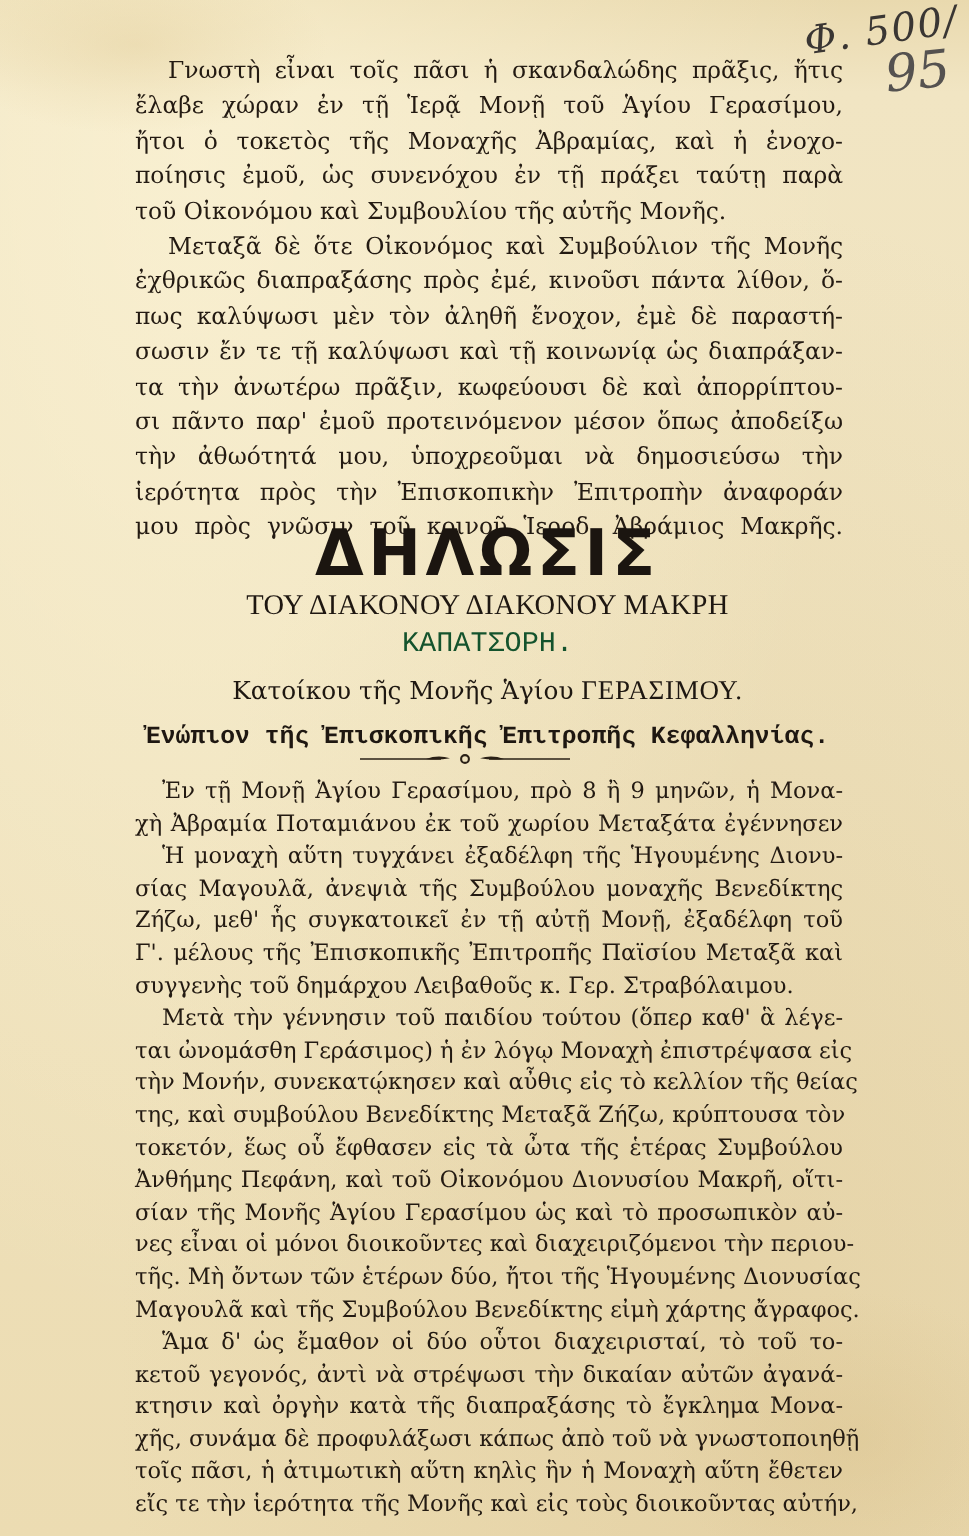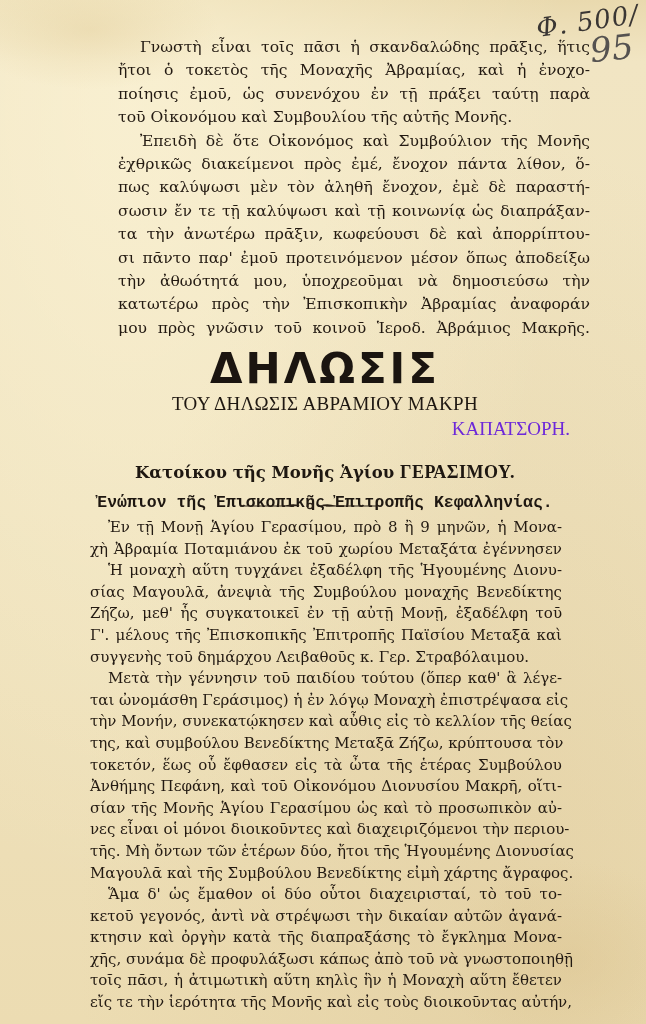--- a/index.html
+++ b/index.html
@@ -37,21 +37,20 @@
     font-size: 34px;
     color: #555250;
     transform: rotate(-6deg);
   }
   .col {
     position: absolute;
     left: 90px; width: 472px;
   }
   .intro {
     top: 36px;
-    margin-left: 28px;
   }
   .intro .line {
     font-size: 15.6px;
     line-height: 23.4px;
     height: 23.4px;
     white-space: nowrap;
     text-align: justify;
     text-align-last: justify;
   }
   .intro .line.indent { padding-left: 22px; }
@@ -72,31 +71,30 @@
     text-align: center;
   }
   .subtitle {
     font-family: "Liberation Serif", "DejaVu Serif", serif;
     font-size: 19px;
     line-height: 24px;
     letter-spacing: 0.3px;
     color: #1e1711;
   }
   .subtitle2 {
-    font-family: Liberation Serif, serif;
+    font-family: Liberation Mono, monospace;
     font-size: 19px;
     line-height: 26px;
-    color: #6d28d9;
-    text-align: right;
+    color: #14532d;
   }
   .residence {
     font-size: 16.5px;
     line-height: 28px;
-    margin-top: 16px;
-    font-weight: bold;
+    margin-top: 4px;
+    font-weight: normal;
     color: #1e1711;
   }
   .residence .caps {
     font-family: "Liberation Serif", serif;
     font-size: 18px;
     letter-spacing: 0.5px;
   }
   .committee {
     font-size: 16.5px;
     line-height: 28px;
@@ -135,37 +133,38 @@
 <div class="page">
 
   <div class="stain" style="left:-40px;top:-30px;width:260px;height:120px;background:radial-gradient(ellipse, rgba(220,196,140,0.35), rgba(0,0,0,0) 70%);"></div>
   <div class="stain" style="left:440px;top:860px;width:260px;height:200px;background:radial-gradient(ellipse, rgba(215,190,135,0.35), rgba(0,0,0,0) 70%);"></div>
 
   <div class="annotation annot-ref">Φ. 500/</div>
   <div class="annotation annot-num">95</div>
 
   <div class="col intro">
     <div class="line indent">Γνωστὴ εἶναι τοῖς πᾶσι ἡ σκανδαλώδης πρᾶξις, ἥτις</div>
+    <div class="line">ἔλαβε χώραν ἐν τῇ Ἱερᾷ Μονῇ τοῦ Ἁγίου Γερασίμου,</div>
     <div class="line">ἤτοι ὁ τοκετὸς τῆς Μοναχῆς Ἀβραμίας, καὶ ἡ ἐνοχο-</div>
     <div class="line">ποίησις ἐμοῦ, ὡς συνενόχου ἐν τῇ πράξει ταύτῃ παρὰ</div>
     <div class="line short">τοῦ Οἰκονόμου καὶ Συμβουλίου τῆς αὐτῆς Μονῆς.</div>
-    <div class="line indent">Ἐπειδὴ δὲ ὅτε Οἰκονόμος καὶ Συμβούλιον τῆς Μονῆς</div>
-    <div class="line">ἐχθρικῶς διακείμενοι πρὸς ἐμέ, ἔνοχον πάντα λίθον, ὅ-</div>
+    <div class="line indent">Μεταξᾶ δὲ ὅτε Οἰκονόμος καὶ Συμβούλιον τῆς Μονῆς</div>
+    <div class="line">ἐχθρικῶς διαπραξάσης πρὸς ἐμέ, κινοῦσι πάντα λίθον, ὅ-</div>
     <div class="line">πως καλύψωσι μὲν τὸν ἀληθῆ ἔνοχον, ἐμὲ δὲ παραστή-</div>
     <div class="line">σωσιν ἔν τε τῇ καλύψωσι καὶ τῇ κοινωνίᾳ ὡς διαπράξαν-</div>
     <div class="line">τα τὴν ἀνωτέρω πρᾶξιν, κωφεύουσι δὲ καὶ ἀπορρίπτου-</div>
     <div class="line">σι πᾶντο παρ' ἐμοῦ προτεινόμενον μέσον ὅπως ἀποδείξω</div>
     <div class="line">τὴν ἀθωότητά μου, ὑποχρεοῦμαι νὰ δημοσιεύσω τὴν</div>
-    <div class="line">κατωτέρω πρὸς τὴν Ἐπισκοπικὴν Ἀβραμίας ἀναφοράν</div>
+    <div class="line">ἱερότητα πρὸς τὴν Ἐπισκοπικὴν Ἐπιτροπὴν ἀναφοράν</div>
     <div class="line">μου πρὸς γνῶσιν τοῦ κοινοῦ Ἱεροδ. Ἀβράμιος Μακρῆς.</div>
   </div>
 
   <div class="header">
     <div class="title">ΔΗΛΩΣΙΣ</div>
-    <div class="subtitle">ΤΟΥ ΔΗΛΩΣΙΣ ΑΒΡΑΜΙΟΥ ΜΑΚΡΗ</div>
+    <div class="subtitle">ΤΟΥ ΔΙΑΚΟΝΟΥ ΔΙΑΚΟΝΟΥ ΜΑΚΡΗ</div>
     <div class="subtitle2">ΚΑΠΑΤΣΟΡΗ.</div>
     <div class="residence">
       <span>Κατοίκου τῆς Μονῆς Ἁγίου</span>
       <span class="caps">ΓΕΡΑΣΙΜΟΥ.</span>
     </div>
     <div class="committee">Ἐνώπιον τῆς Ἐπισκοπικῆς Ἐπιτροπῆς Κεφαλληνίας.</div>
   </div>
 
   <svg class="separator" viewBox="0 0 140 10" width="140" height="10">
     <line x1="0" y1="5" x2="54" y2="5" stroke="#2a2016" stroke-width="1"></line>

